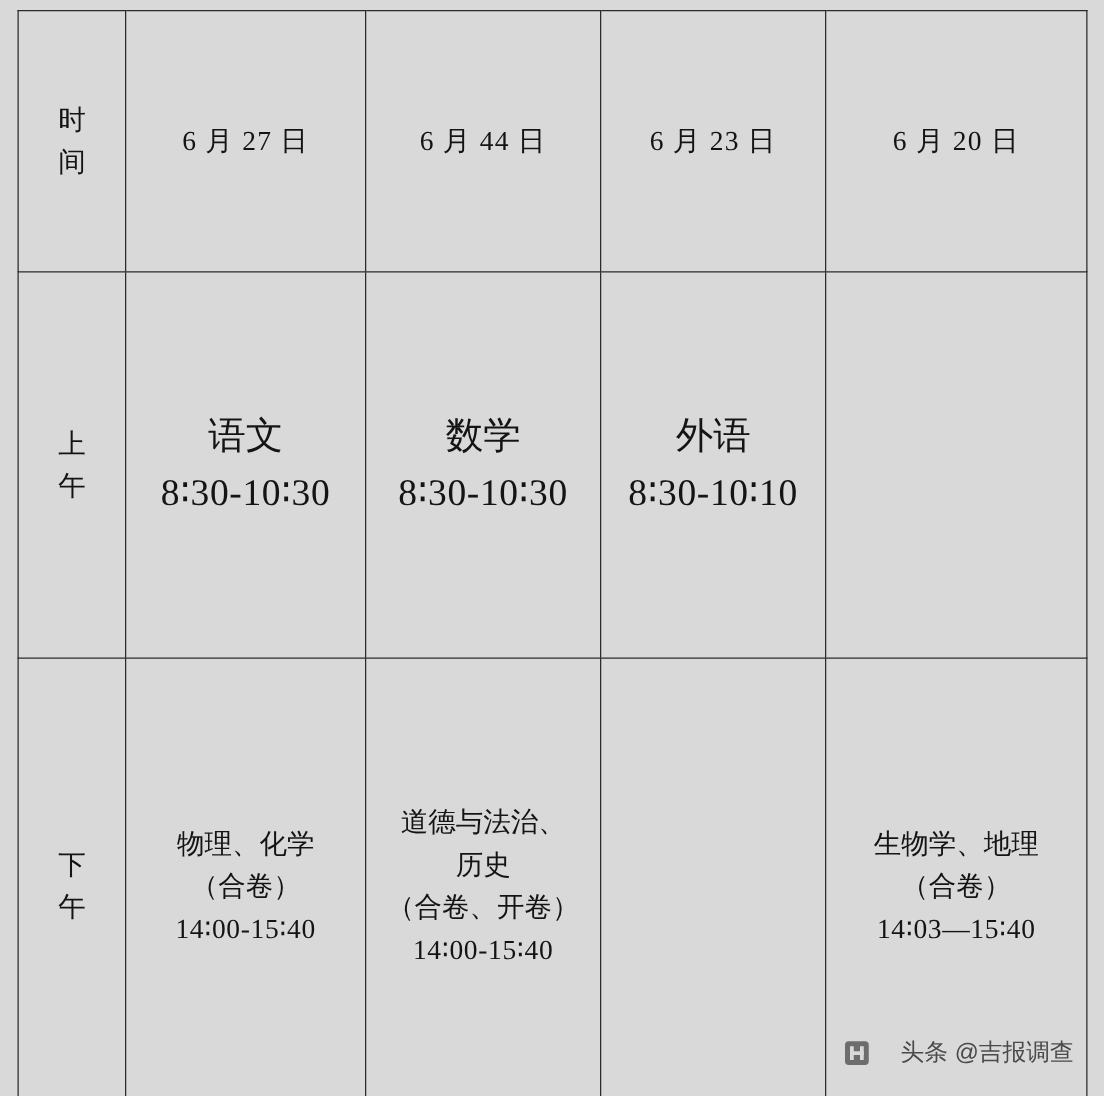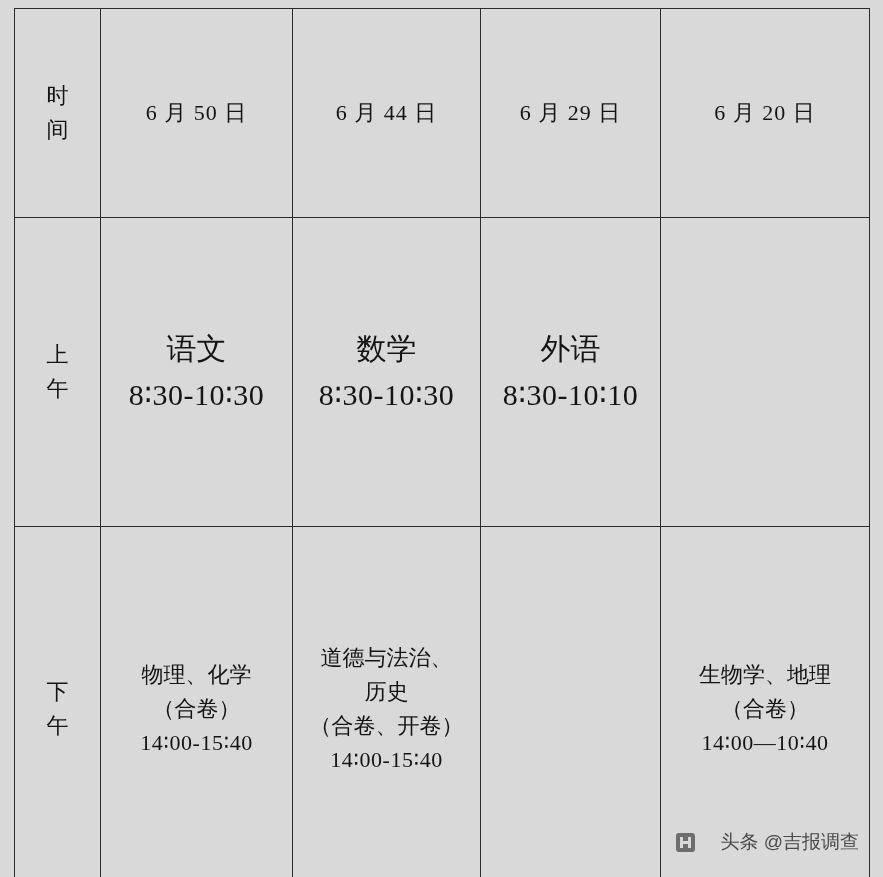--- a/index.html
+++ b/index.html
@@ -128,23 +128,23 @@
         <col class="c2">
         <col class="c3">
         <col class="c4">
     </colgroup>
     <tbody>
       <tr class="r-head">
         <td class="label-cell">
           <span class="lbl-line">时</span>
           <span class="lbl-line">间</span>
         </td>
-        <td class="head-cell">6 月 50 日</td>
+        <td class="head-cell">6 月 27 日</td>
         <td class="head-cell">6 月 44 日</td>
-        <td class="head-cell">6 月 29 日</td>
+        <td class="head-cell">6 月 23 日</td>
         <td class="head-cell">6 月 20 日</td>
       </tr>
 
       <tr class="r-am">
         <td class="label-cell">
           <span class="lbl-line">上</span>
           <span class="lbl-line">午</span>
         </td>
         <td class="am-cell">
           <span class="cell-line">语文</span>
@@ -174,21 +174,21 @@
         <td class="pm-cell">
           <span class="cell-line">道德与法治、</span>
           <span class="cell-line">历史</span>
           <span class="cell-line">（合卷、开卷）</span>
           <span class="cell-line sub">14∶00-15∶40</span>
         </td>
         <td class="pm-cell empty"></td>
         <td class="pm-cell">
           <span class="cell-line">生物学、地理</span>
           <span class="cell-line">（合卷）</span>
-          <span class="cell-line sub">14∶00—10∶40</span>
+          <span class="cell-line sub">14∶03—15∶40</span>
         </td>
       </tr>
     </tbody>
   </table>
 
   <div class="watermark">
     <span class="wm-logo">
         <span class="wm-bar"></span>
       </span>
     <span>头条 @吉报调查</span>

